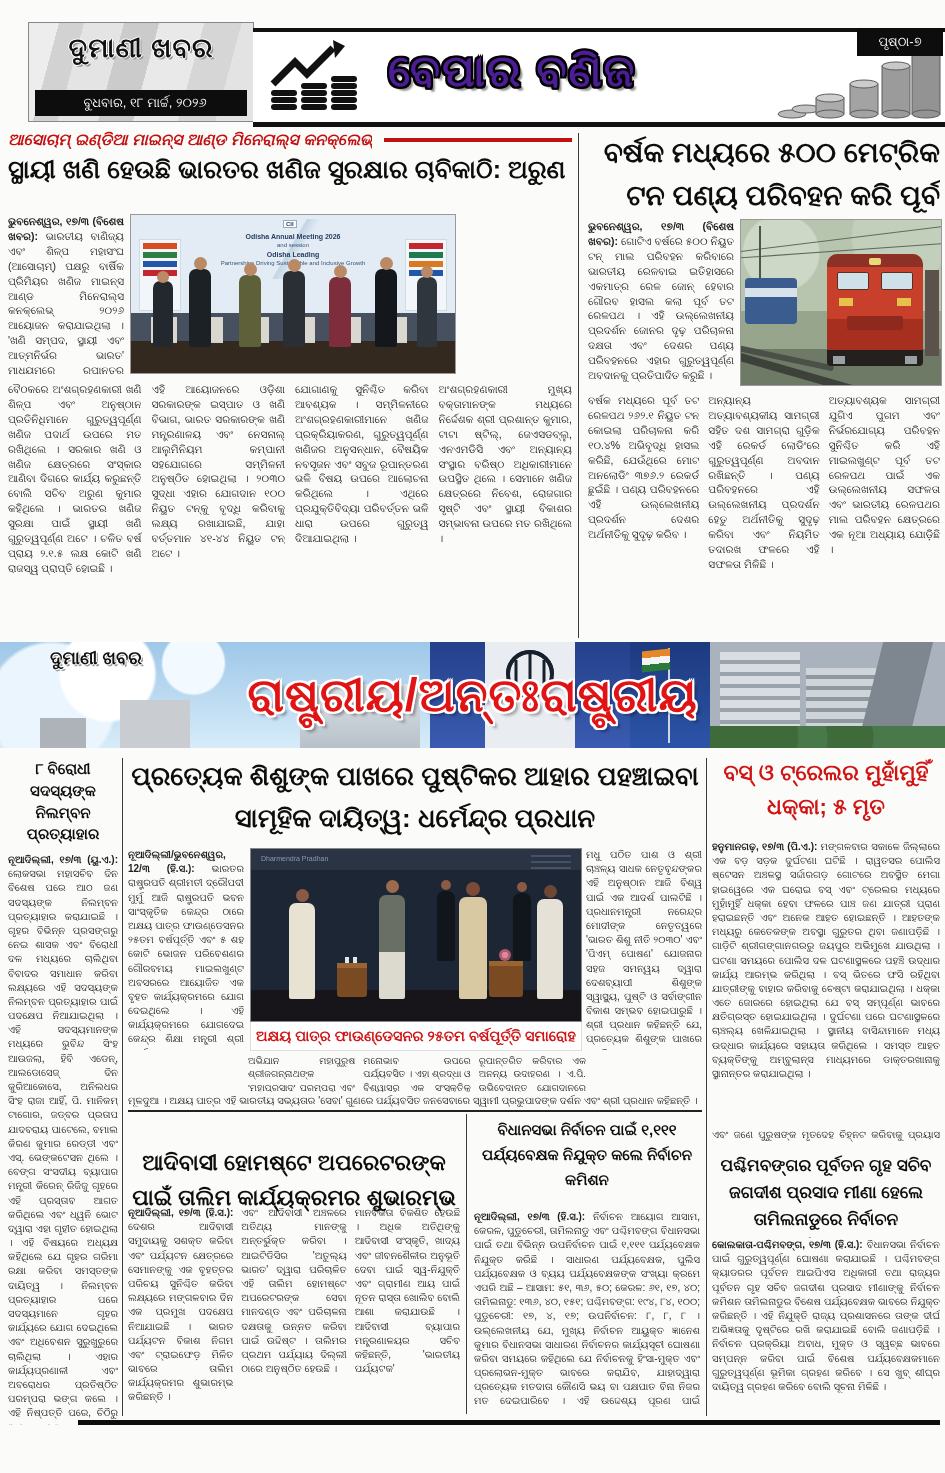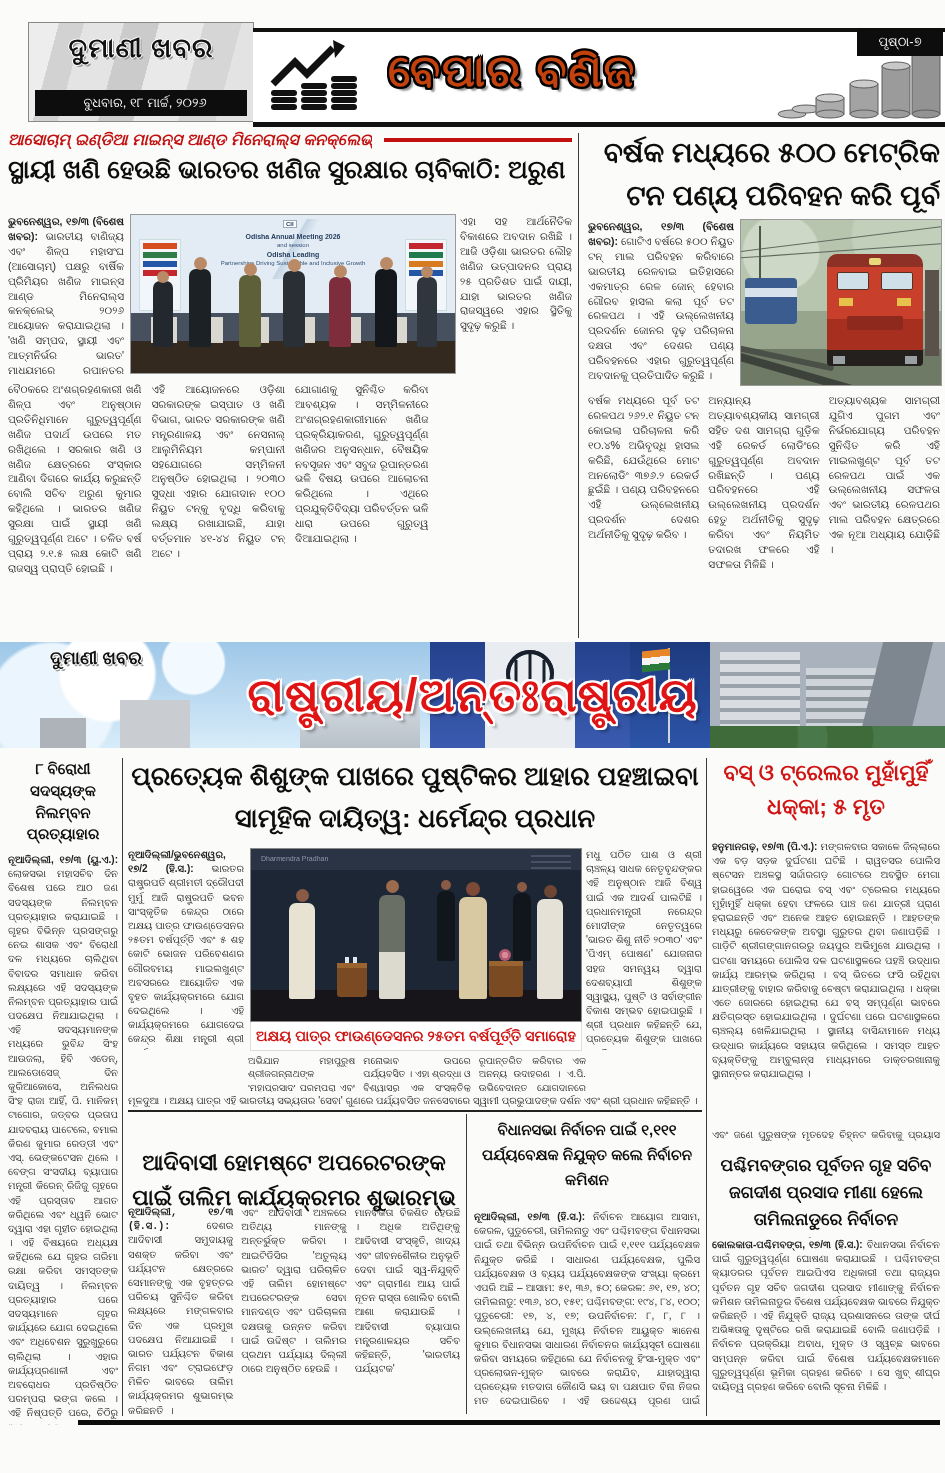--- a/index.html
+++ b/index.html
@@ -45,21 +45,21 @@
           <rect x="34" y="52" width="26" height="6" rx="3"></rect>
           <rect x="34" y="59" width="26" height="6" rx="3"></rect>
           <rect x="34" y="66" width="26" height="6" rx="3"></rect>
         <rect x="64" y="38" width="26" height="6" rx="3"></rect>
           <rect x="64" y="45" width="26" height="6" rx="3"></rect>
           <rect x="64" y="52" width="26" height="6" rx="3"></rect>
           <rect x="64" y="59" width="26" height="6" rx="3"></rect>
           <rect x="64" y="66" width="26" height="6" rx="3"></rect>
       </g>
     </svg>
-    <div class="abs" style="left:135px;top:14px;font-size:44px;font-weight:bold;color:#c2410c;letter-spacing:2px;
+    <div class="abs" style="left:135px;top:14px;font-size:44px;font-weight:bold;color:#4c1d95;letter-spacing:2px;
          text-shadow:2px 0 #000,-2px 0 #000,0 2px #000,0 -2px #000,2px 2px #000,-2px -2px #000,2px -2px #000,-2px 2px #000,4px 4px 2px rgba(0,0,0,.45);">ବେପାର ବଣିଜ</div>
     <svg class="abs" style="right:4px;bottom:0;" width="165" height="86" viewBox="0 0 165 86">
       <g stroke="#5c5c5c" stroke-width="1">
         <ellipse cx="16" cy="78" rx="14" ry="4" fill="#b9b9b9"></ellipse>
           <ellipse cx="30" cy="73" rx="14" ry="4" fill="#c4c4c4"></ellipse>
         <g fill="#ababab">
             <rect x="40" y="62" width="28" height="16"></rect>
             <ellipse cx="54" cy="78" rx="14" ry="4"></ellipse>
             <ellipse cx="54" cy="62" rx="14" ry="4" fill="#cfcfcf"></ellipse>
           </g>
@@ -131,27 +131,27 @@
       <div class="persn" style="left:152px;bottom:26px;width:22px;height:76px;background:#2a2f35;"></div>
       <div class="phead" style="left:157px;bottom:101px;width:13px;height:13px;"></div>
       <div class="persn" style="left:198px;bottom:26px;width:22px;height:70px;background:#7d2d3c;"></div>
       <div class="phead" style="left:203px;bottom:95px;width:13px;height:13px;"></div>
       <div class="persn" style="left:244px;bottom:26px;width:22px;height:78px;background:#14181d;"></div>
       <div class="phead" style="left:249px;bottom:103px;width:13px;height:13px;"></div>
       <div class="persn" style="left:286px;bottom:26px;width:20px;height:70px;background:#30363d;"></div>
       <div class="phead" style="left:290px;bottom:95px;width:12px;height:12px;"></div>
     </div>
 
-    <div class="jtext" style="height:160px;">ଏହା ସହ ଆର୍ଥନୈତିକ ବିକାଶରେ ଅବଦାନ ରଖିଛି । ଆଜି ଓଡ଼ିଶା ଭାରତର ଲୌହ ଖଣିଜ ଉତ୍ପାଦନର ପ୍ରାୟ ୨୫ ପ୍ରତିଶତ ପାଇଁ ଦାୟୀ, ଯାହା ଭାରତର ଖଣିଜ ରାଜସ୍ୱରେ ଏହାର ସ୍ଥିତିକୁ ସୁଦୃଢ଼ କରୁଛି ।</div>
   </div>
 
   <div class="colgrid jtext" style="position:absolute;left:0;top:251px;width:564px;height:254px;grid-template-columns:repeat(4,1fr);column-gap:10px;">
     <div style="overflow:hidden;">ବୈଠକରେ ଅଂଶଗ୍ରହଣକାରୀ ଖଣି ଶିଳ୍ପ ଏବଂ ଅନୁଷ୍ଠାନ ପ୍ରତିନିଧିମାନେ ଗୁରୁତ୍ୱପୂର୍ଣ୍ଣ ଖଣିଜ ପଦାର୍ଥ ଉପରେ ମତ ରଖିଥିଲେ । ସରକାର ଖଣି ଓ ଖଣିଜ କ୍ଷେତ୍ରରେ ସଂସ୍କାର ଆଣିବା ଦିଗରେ କାର୍ଯ୍ୟ କରୁଛନ୍ତି ବୋଲି ସଚିବ ଅରୁଣ କୁମାର କହିଥିଲେ । ଭାରତର ଖଣିଜ ସୁରକ୍ଷା ପାଇଁ ସ୍ଥାୟୀ ଖଣି ଗୁରୁତ୍ୱପୂର୍ଣ୍ଣ ଅଟେ । ଚଳିତ ବର୍ଷ ପ୍ରାୟ ୨.୧.୫ ଲକ୍ଷ କୋଟି ଖଣି ରାଜସ୍ୱ ପ୍ରାପ୍ତି ହୋଇଛି ।</div>
     <div style="overflow:hidden;">ଏହି ଆୟୋଜନରେ ଓଡ଼ିଶା ସରକାରଙ୍କ ଇସ୍ପାତ ଓ ଖଣି ବିଭାଗ, ଭାରତ ସରକାରଙ୍କ ଖଣି ମନ୍ତ୍ରଣାଳୟ ଏବଂ ନେସନାଲ୍ ଆଲୁମିନିୟମ କମ୍ପାନୀ ସହଯୋଗରେ ସମ୍ମିଳନୀ ଅନୁଷ୍ଠିତ ହୋଇଥିଲା । ୨୦୩୦ ସୁଦ୍ଧା ଏହାର ଯୋଗଦାନ ୧୦୦ ନିୟୁତ ଟନ୍‌କୁ ବୃଦ୍ଧି କରିବାକୁ ଲକ୍ଷ୍ୟ ରଖାଯାଇଛି, ଯାହା ବର୍ତ୍ତମାନ ୪୧-୪୪ ନିୟୁତ ଟନ୍ ଅଟେ ।</div>
     <div style="overflow:hidden;">ଯୋଗାଣକୁ ସୁନିଶ୍ଚିତ କରିବା ଆବଶ୍ୟକ । ସମ୍ମିଳନୀରେ ଅଂଶଗ୍ରହଣକାରୀମାନେ ଖଣିଜ ପ୍ରକ୍ରିୟାକରଣ, ଗୁରୁତ୍ୱପୂର୍ଣ୍ଣ ଖଣିଜର ଅନୁସନ୍ଧାନ, ବୈଷୟିକ ନବସୃଜନ ଏବଂ ସବୁଜ ରୂପାନ୍ତରଣ ଭଳି ବିଷୟ ଉପରେ ଆଲୋଚନା କରିଥିଲେ । ଏଥିରେ ପ୍ରଯୁକ୍ତିବିଦ୍ୟା ପରିବର୍ତ୍ତନ ଭଳି ଧାରା ଉପରେ ଗୁରୁତ୍ୱ ଦିଆଯାଇଥିଲା ।</div>
+    <div style="overflow:hidden;">ଅଂଶଗ୍ରହଣକାରୀ ମୁଖ୍ୟ ବକ୍ତାମାନଙ୍କ ମଧ୍ୟରେ ନିର୍ଦ୍ଦେଶକ ଶ୍ରୀ ପ୍ରଶାନ୍ତ କୁମାର, ଟାଟା ଷ୍ଟିଲ୍, ଜେଏସଡବ୍ଲୁ, ଏନଏମଡିସି ଏବଂ ଅନ୍ୟାନ୍ୟ ସଂସ୍ଥାର ବରିଷ୍ଠ ଅଧିକାରୀମାନେ ଉପସ୍ଥିତ ଥିଲେ । ସେମାନେ ଖଣିଜ କ୍ଷେତ୍ରରେ ନିବେଶ, ରୋଜଗାର ସୃଷ୍ଟି ଏବଂ ସ୍ଥାୟୀ ବିକାଶର ସମ୍ଭାବନା ଉପରେ ମତ ରଖିଥିଲେ ।</div>
   </div>
 </div>
 
 <div class="vdiv" style="left:578px;top:133px;height:505px;"></div>
 
 <div class="abs" style="left:588px;top:131px;width:352px;height:508px;">
   <div class="headline" style="font-size:28px;line-height:1.55;text-align:right;height:84px;">ବର୍ଷକ ମଧ୍ୟରେ ୫୦୦ ମେଟ୍ରିକ ଟନ ପଣ୍ୟ ପରିବହନ କରି ପୂର୍ବ ତଟ ରେଳପଥ ହେଲା ଦେଶରେ ପ୍ରଥମ ରେଳ ଜୋନ୍</div>
 
   <div style="position:absolute;left:0;top:88px;width:352px;height:168px;display:grid;grid-template-columns:146px 200px;column-gap:6px;">
     <div class="jtext" style="height:168px;">
@@ -231,21 +231,21 @@
 </div>
 
 <div class="vdiv" style="left:122px;top:758px;height:658px;"></div>
 <div class="vdiv" style="left:706px;top:758px;height:658px;"></div>
 
 <div class="abs" style="left:128px;top:756px;width:574px;height:352px;">
   <div class="headline" style="font-size:26px;line-height:1.6;text-align:center;height:88px;">ପ୍ରତ୍ୟେକ ଶିଶୁଙ୍କ ପାଖରେ ପୁଷ୍ଟିକର ଆହାର ପହଞ୍ଚାଇବା ସାମୂହିକ ଦାୟିତ୍ୱ: ଧର୍ମେନ୍ଦ୍ର ପ୍ରଧାନ</div>
 
   <div style="position:absolute;left:0;top:92px;width:574px;height:202px;display:grid;grid-template-columns:116px 330px 116px;column-gap:6px;">
     <div class="jtext" style="height:202px;font-size:10px;">
-      <b class="dl">ନୂଆଦିଲ୍ଲୀ/ଭୁବନେଶ୍ୱର, ୧୭/2 (ହି.ସ.):</b>
+      <b class="dl">ନୂଆଦିଲ୍ଲୀ/ଭୁବନେଶ୍ୱର, 12/୩ (ହି.ସ.):</b>
       <span>ଭାରତର ରାଷ୍ଟ୍ରପତି ଶ୍ରୀମତୀ ଦ୍ରୌପଦୀ ମୁର୍ମୁ ଆଜି ରାଷ୍ଟ୍ରପତି ଭବନ ସାଂସ୍କୃତିକ କେନ୍ଦ୍ର ଠାରେ ଅକ୍ଷୟ ପାତ୍ର ଫାଉଣ୍ଡେସନର ୨୫ତମ ବର୍ଷପୂର୍ତ୍ତି ଏବଂ ୫ ଶହ କୋଟି ଭୋଜନ ପରିବେଶଣର ଗୌରବମୟ ମାଇଲଖୁଣ୍ଟ ଅବସରରେ ଆୟୋଜିତ ଏକ ବୃହତ କାର୍ଯ୍ୟକ୍ରମରେ ଯୋଗ ଦେଇଥିଲେ । ଏହି କାର୍ଯ୍ୟକ୍ରମରେ ଯୋଗଦେଇ କେନ୍ଦ୍ର ଶିକ୍ଷା ମନ୍ତ୍ରୀ ଶ୍ରୀ ଧର୍ମେନ୍ଦ୍ର ପ୍ରଧାନ ରାଷ୍ଟ୍ରପତିଙ୍କ ଉଦ୍‌ବୋଧନକୁ ସ୍ୱାଗତ କରିଛନ୍ତି ।</span>
     </div>
     <div>
       <div class="scene" style="position:relative;width:330px;height:172px;border:1px solid #888;
                   background:linear-gradient(180deg,#2a3445 0 12%,#1d2635 12% 82%,#17141a 82%);">
         <div class="abs" style="left:10px;top:6px;font-size:7px;color:#8d99ad;">Dharmendra Pradhan</div>
         <div class="abs" style="right:10px;top:6px;width:40px;height:14px;
              background:repeating-linear-gradient(180deg,#5a6578 0 2px,transparent 2px 6px);opacity:.6;"></div>
         <div class="persn" style="left:38px;bottom:22px;width:26px;height:96px;background:#e8e2d2;"></div>
         <div class="phead" style="left:45px;bottom:119px;width:13px;height:13px;background:#8a5a44;"></div>
@@ -289,21 +289,21 @@
   <div class="jtext" style="margin-top:6px;height:282px;font-size:10px;">
     <b class="dl">ହନୁମାନଗଢ଼, ୧୭/୩ (ପି.ଏ.):</b>
     <span>ମଙ୍ଗଳବାର ସକାଳେ ଜିଲ୍ଲାରେ ଏକ ବଡ଼ ସଡ଼କ ଦୁର୍ଘଟଣା ଘଟିଛି । ରାୱତସର ପୋଲିସ ଷ୍ଟେସନ ଅଞ୍ଚଳସ୍ଥ ସର୍ଦ୍ଦାରଗଡ଼ ଗୋଟରେ ଅବସ୍ଥିତ ମେଗା ହାଇୱେରେ ଏକ ଘରୋଇ ବସ୍ ଏବଂ ଟ୍ରେଲର ମଧ୍ୟରେ ମୁହାଁମୁହିଁ ଧକ୍କା ହେବା ଫଳରେ ପାଞ୍ଚ ଜଣ ଯାତ୍ରୀ ପ୍ରାଣ ହରାଇଛନ୍ତି ଏବଂ ଅନେକ ଆହତ ହୋଇଛନ୍ତି । ଆହତଙ୍କ ମଧ୍ୟରୁ କେତେକଙ୍କ ଅବସ୍ଥା ଗୁରୁତର ଥିବା ଜଣାପଡ଼ିଛି । ଗାଡ଼ିଟି ଶ୍ରୀଗଙ୍ଗାନଗରରୁ ଜୟପୁର ଅଭିମୁଖେ ଯାଉଥିଲା । ଘଟଣା ସମୟରେ ପୋଲିସ ଦଳ ଘଟଣାସ୍ଥଳରେ ପହଞ୍ଚି ଉଦ୍ଧାର କାର୍ଯ୍ୟ ଆରମ୍ଭ କରିଥିଲା । ବସ୍ ଭିତରେ ଫସି ରହିଥିବା ଯାତ୍ରୀଙ୍କୁ ବାହାର କରିବାକୁ ଚେଷ୍ଟା କରାଯାଇଥିଲା । ଧକ୍କା ଏତେ ଜୋରରେ ହୋଇଥିଲା ଯେ ବସ୍ ସମ୍ପୂର୍ଣ୍ଣ ଭାବରେ କ୍ଷତିଗ୍ରସ୍ତ ହୋଇଯାଇଥିଲା । ଦୁର୍ଘଟଣା ପରେ ଘଟଣାସ୍ଥଳରେ ଚାଞ୍ଚଲ୍ୟ ଖେଳିଯାଇଥିଲା । ସ୍ଥାନୀୟ ବାସିନ୍ଦାମାନେ ମଧ୍ୟ ଉଦ୍ଧାର କାର୍ଯ୍ୟରେ ସହାୟତା କରିଥିଲେ । ସମସ୍ତ ଆହତ ବ୍ୟକ୍ତିଙ୍କୁ ଅମ୍ବୁଲାନ୍ସ ମାଧ୍ୟମରେ ଡାକ୍ତରଖାନାକୁ ସ୍ଥାନାନ୍ତର କରାଯାଇଥିଲା ।</span>
   </div>
   <div class="jtext" style="position:absolute;left:0;top:372px;width:228px;height:16px;font-size:10px;">ଏବଂ ଜଣେ ପୁରୁଷଙ୍କ ମୃତଦେହ ଚିହ୍ନଟ କରିବାକୁ ପ୍ରୟାସ କରୁଛି ।</div>
 </div>
 
 <div class="abs" style="left:128px;top:1118px;width:332px;height:298px;">
   <div class="headline" style="font-size:22px;line-height:1.6;text-align:center;height:80px;margin-top:27px;">ଆଦିବାସୀ ହୋମଷ୍ଟେ ଅପରେଟରଙ୍କ ପାଇଁ ତାଲିମ କାର୍ଯ୍ୟକ୍ରମର ଶୁଭାରମ୍ଭ</div>
   <div class="colgrid jtext" style="position:absolute;left:0;top:88px;width:332px;height:208px;grid-template-columns:repeat(3,1fr);column-gap:8px;font-size:10px;">
-    <div style="overflow:hidden;font-family:Liberation Mono, monospace;">
+    <div style="overflow:hidden;">
       <b class="dl">ନୂଆଦିଲ୍ଲୀ, ୧୭/୩ (ହି.ସ.):</b>
       <span>ଦେଶର ଆଦିବାସୀ ସମୁଦାୟକୁ ସଶକ୍ତ କରିବା ଏବଂ ପର୍ଯ୍ୟଟନ କ୍ଷେତ୍ରରେ ସେମାନଙ୍କୁ ଏକ ବୃହତ୍ତର ପରିଚୟ ସୁନିଶ୍ଚିତ କରିବା ଲକ୍ଷ୍ୟରେ ମଙ୍ଗଳବାର ଦିନ ଏକ ପ୍ରମୁଖ ପଦକ୍ଷେପ ନିଆଯାଇଛି । ଭାରତ ପର୍ଯ୍ୟଟନ ବିକାଶ ନିଗମ ଏବଂ ଟ୍ରାଇଫେଡ଼ ମିଳିତ ଭାବରେ ତାଲିମ କାର୍ଯ୍ୟକ୍ରମର ଶୁଭାରମ୍ଭ କରିଛନ୍ତି ।</span>
     </div>
     <div style="overflow:hidden;">ଏବଂ ଆଦିବାସୀ ଅଞ୍ଚଳରେ ଅତିଥ୍ୟ ମାନଙ୍କୁ ଅନ୍ତର୍ଭୁକ୍ତ କରିବା । ଆଇଟିଡିସିର 'ଅତୁଲ୍ୟ ଭାରତ' ଦ୍ୱାରା ପରିଚାଳିତ ଏହି ତାଲିମ ହୋମଷ୍ଟେ ଅପରେଟରଙ୍କ ସେବା ମାନଦଣ୍ଡ ଏବଂ ପରିଚାଳନା ଦକ୍ଷତାକୁ ଉନ୍ନତ କରିବା ପାଇଁ ଉଦ୍ଦିଷ୍ଟ । ତାଲିମର ପ୍ରଥମ ପର୍ଯ୍ୟାୟ ଦିଲ୍ଲୀ ଠାରେ ଅନୁଷ୍ଠିତ ହେଉଛି ।</div>
     <div style="overflow:hidden;">ମାନବିକତା ବିକଶିତ ହେଉଛି । ଅଧିକ ଅତିଥିଙ୍କୁ ଆଦିବାସୀ ସଂସ୍କୃତି, ଖାଦ୍ୟ ଏବଂ ଜୀବନଶୈଳୀର ଅନୁଭୂତି ଦେବା ପାଇଁ ସ୍ୱ-ନିଯୁକ୍ତି ଏବଂ ଗ୍ରାମୀଣ ଆୟ ପାଇଁ ନୂତନ ରାସ୍ତା ଖୋଲିବ ବୋଲି ଆଶା କରାଯାଉଛି । ଆଦିବାସୀ ବ୍ୟାପାର ମନ୍ତ୍ରଣାଳୟର ସଚିବ କହିଛନ୍ତି, 'ଭାରତୀୟ ପର୍ଯ୍ୟଟକ'</div>
   </div>
 </div>
 
 <div class="vdiv" style="left:466px;top:1114px;height:300px;"></div>
 

